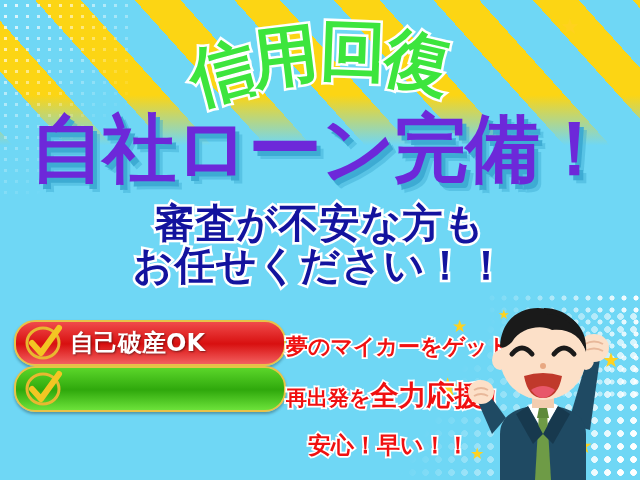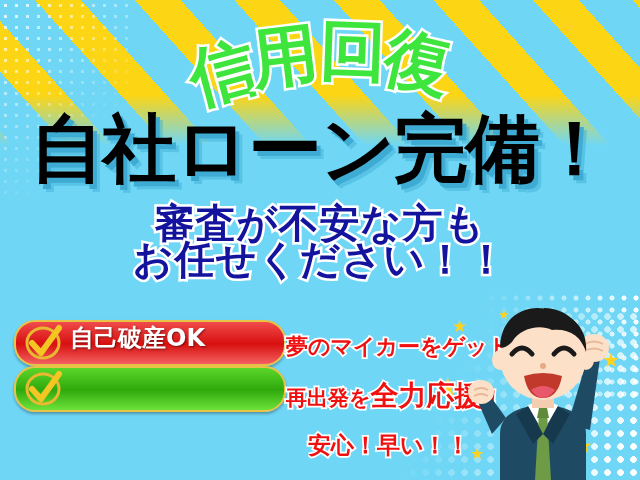--- a/index.html
+++ b/index.html
@@ -71,50 +71,50 @@
   .arch .c0{left:190px;top:22px;transform:rotate(-15deg);}
   .arch .c1{left:252px;top:6px; transform:rotate(-7deg);}
   .arch .c2{left:320px;top:1px; transform:rotate(2deg);}
   .arch .c3{left:385px;top:12px;transform:rotate(13deg);}
 
   
   .title{
     position:absolute;left:0;right:0;top:100px;
     text-align:center;
     font-size:74px;font-weight:700;
-    color:#000000;
+    color:#6d28d9;
     letter-spacing:-2px;
     white-space:nowrap;
     text-shadow:
       4px 5px 0 rgba(60,170,210,.95),
       7px 8px 0 rgba(60,170,210,.45);
   }
 
   
   .sub{
     position:absolute;left:0;right:0;
     text-align:center;
     font-size:40px;font-weight:700;
     color:#13139E;
     letter-spacing:1px;
     white-space:nowrap;
     -webkit-text-stroke:5px #ffffff;
     paint-order:stroke fill;
   }
   .sub1{top:196px;}
-  .sub2{top:232px;font-family:Liberation Mono, monospace;}
+  .sub2{top:238px;font-family:Liberation Mono, monospace;}
 
   
   .badges{position:absolute;left:14px;top:320px;width:272px;}
   .badge{
     position:relative;
     height:46px;
     border-radius:21px;
     border:2px solid #E8C348;
-    display:flex;
+    display:flex;align-items:center;
     padding-left:54px;
     box-shadow:0 2px 3px rgba(0,0,0,.30);
   }
   .badge .lbl{
     font-size:24px;font-weight:700;color:#ffffff;
     letter-spacing:0px;white-space:nowrap;
     text-shadow:1px 1px 2px rgba(0,0,0,.45);
   }
   .badge-red  {background:linear-gradient(180deg,#F04B4B 0%,#D81010 52%,#F36060 100%);}
   .badge-blue {background:linear-gradient(180deg,#3A5BE0 0%,#1022C8 52%,#4A6BF0 100%);}

